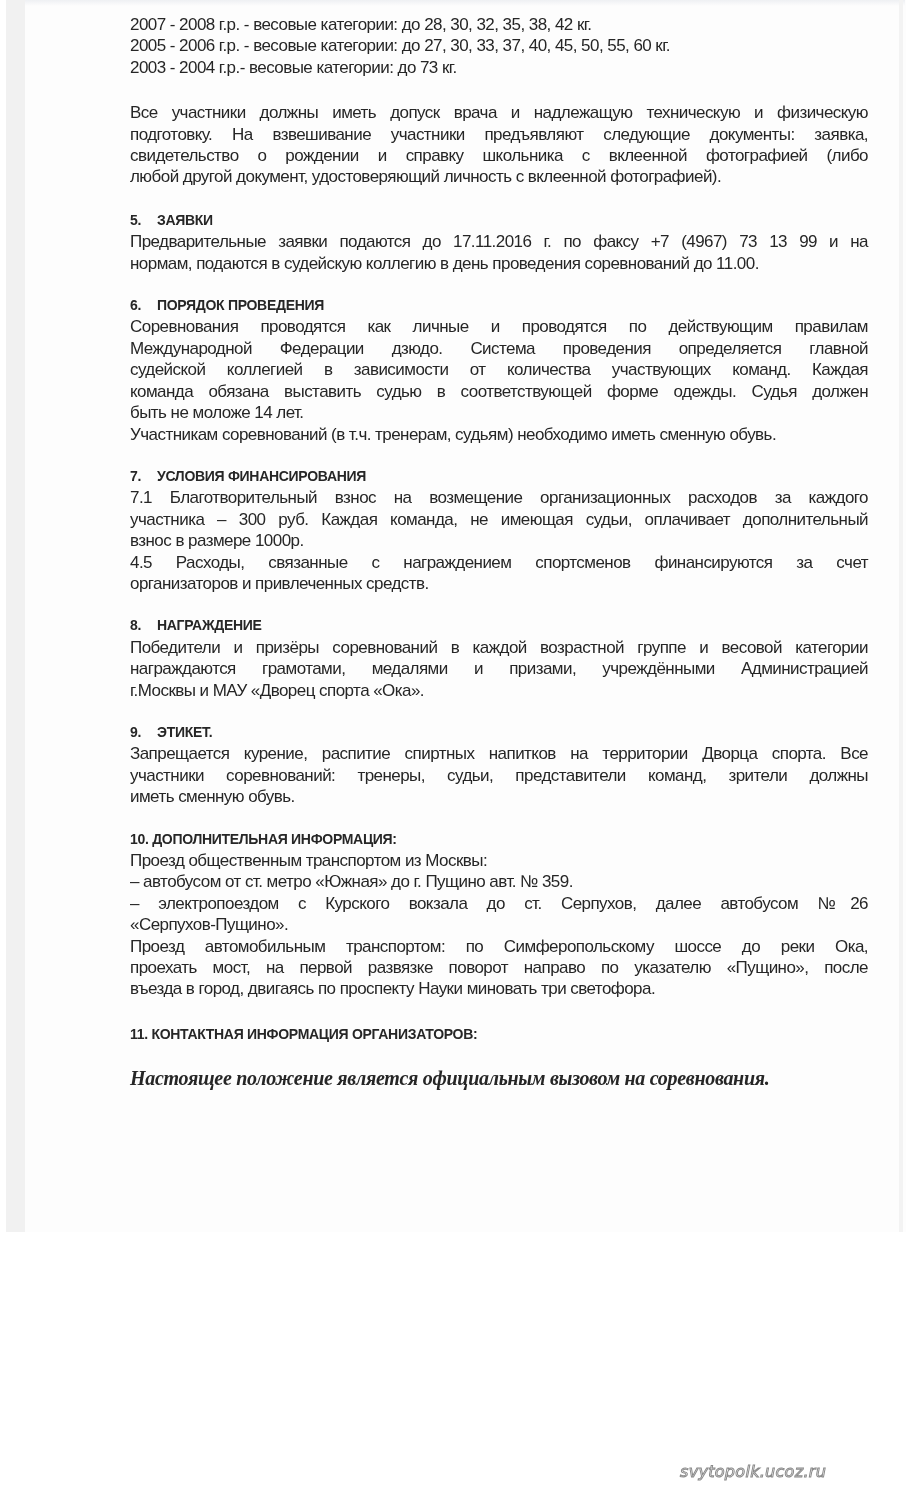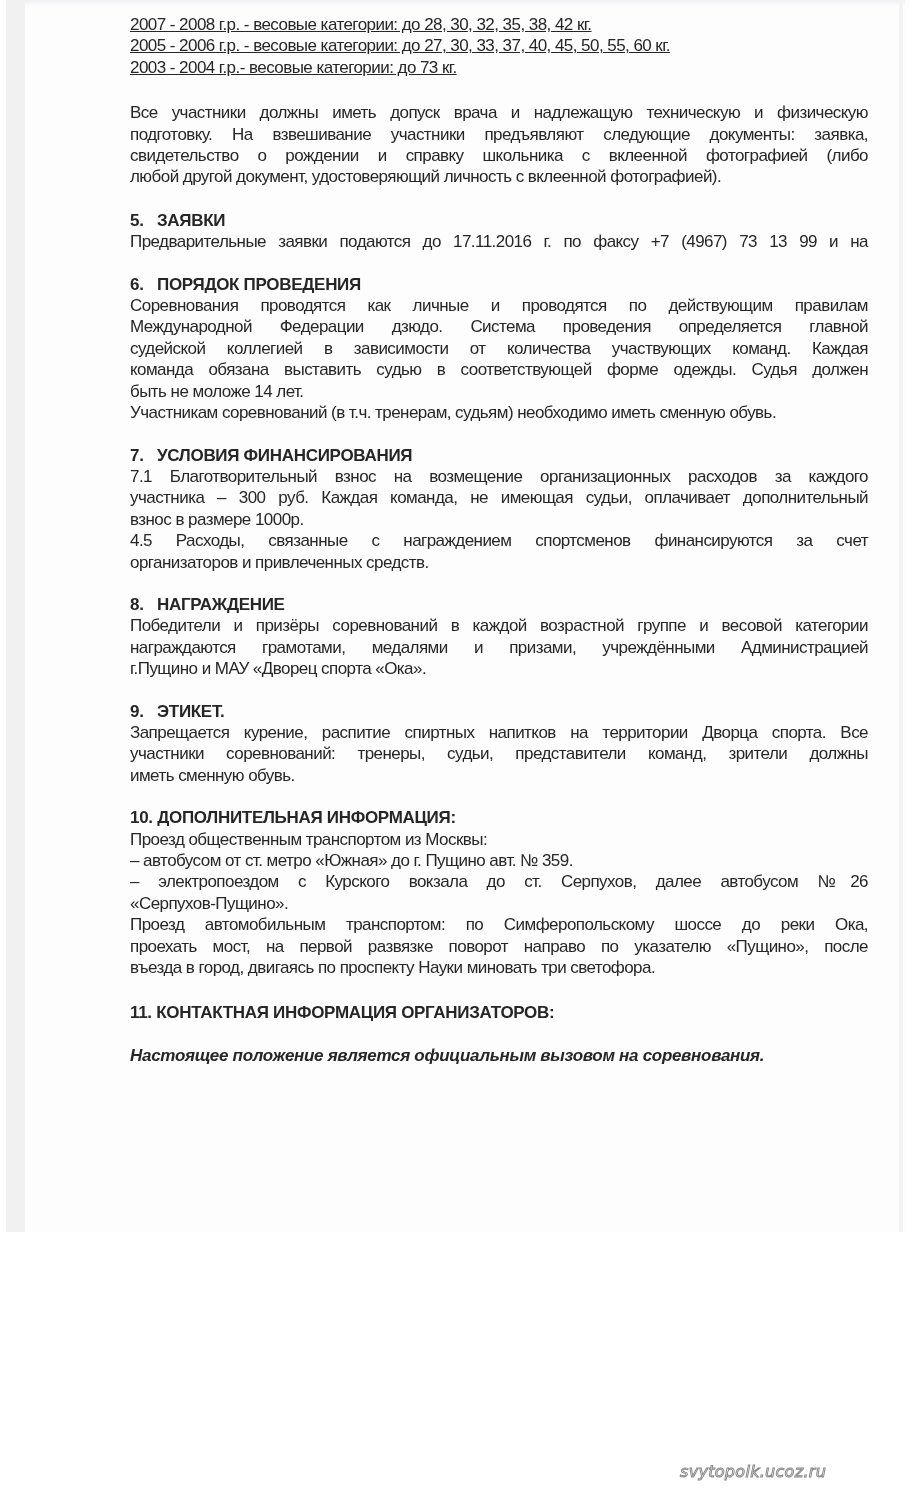--- a/index.html
+++ b/index.html
@@ -7,59 +7,60 @@
          font-family: "Liberation Sans", sans-serif; color: #262626; }
   .scan { position: absolute; left: 6px; top: 0; width: 900px; height: 1232px;
           background: #fdfdfd; }
   .scan-edge { position: absolute; left: 6px; top: 0; width: 19px; height: 1232px;
                background: #f1f1f1; }
   .scan-top { position: absolute; left: 25px; top: 0; width: 880px; height: 6px;
               background: linear-gradient(#eef0f3, #fdfdfd); }
   .scan-right { position: absolute; left: 899px; top: 0; width: 4px; height: 1232px; background: #f3f3f3; }
   .content { position: absolute; left: 130px; top: 14px; width: 738px; }
   .block { margin-bottom: 21px; }
-  .heading { font-size: 17px; font-weight: bold; line-height: 21.4px; letter-spacing: -0.3px; }
+  .heading { font-size: 14px; font-weight: bold; line-height: 21.4px; letter-spacing: -0.3px; }
   .heading .num { display: inline-block; width: 27px; }
   .p { font-size: 17px; line-height: 21.4px; letter-spacing: -0.55px; word-spacing: 0px; }
   .p .row { display: block; }
   .row.j { text-align: justify; text-align-last: justify; }
-  .closing { font-size: 17px; font-weight: bold; font-style: italic; letter-spacing: -0.3px; }
+  .closing { font-size: 20px; font-weight: bold; font-style: italic; letter-spacing: -0.3px; font-family: Liberation Serif, serif; }
   .watermark { position: absolute; left: 680px; top: 1462px; font-size: 16px; font-style: italic;
                color: #ffffff; -webkit-text-stroke: 1px #8a8a8a; letter-spacing: 0.3px;
                font-family: "DejaVu Sans", sans-serif; }
 </style>
 </head>
 <body>
 
 <div class="scan"></div>
 <div class="scan-edge"></div>
 <div class="scan-top"></div>
 <div class="scan-right"></div>
 
 <div class="content">
 
-  <div class="p block" style="margin-bottom:24px;text-decoration:underline;">
+  <div class="p block" style="margin-bottom:24px;">
     <span class="row">2007 - 2008 г.р. - весовые категории: до 28, 30, 32, 35, 38, 42 кг.</span>
     <span class="row">2005 - 2006 г.р. - весовые категории: до 27, 30, 33, 37, 40, 45, 50, 55, 60 кг.</span>
     <span class="row">2003 - 2004 г.р.- весовые категории:  до 73 кг.</span>
   </div>
 
   <div class="p block" style="margin-bottom:22px;">
     <span class="row j">Все участники должны иметь допуск врача и надлежащую техническую и физическую</span>
     <span class="row j">подготовку. На взвешивание участники предъявляют следующие документы: заявка,</span>
     <span class="row j">свидетельство о рождении и справку школьника с вклеенной фотографией (либо</span>
     <span class="row">любой другой документ, удостоверяющий личность с вклеенной фотографией).</span>
   </div>
 
   <div class="block">
     <div class="heading">
       <span class="num">5.</span><span>ЗАЯВКИ</span>
     </div>
     <div class="p">
       <span class="row j">Предварительные заявки подаются до 17.11.2016 г. по факсу +7 (4967) 73 13 99 и на</span>
+      <span class="row">нормам, подаются в судейскую коллегию в день проведения соревнований до 11.00.</span>
     </div>
   </div>
 
   <div class="block">
     <div class="heading">
       <span class="num">6.</span><span>ПОРЯДОК ПРОВЕДЕНИЯ</span>
     </div>
     <div class="p">
       <span class="row j">Соревнования проводятся как личные и проводятся по действующим правилам</span>
       <span class="row j">Международной Федерации дзюдо. Система проведения определяется главной</span>
@@ -83,21 +84,21 @@
     </div>
   </div>
 
   <div class="block">
     <div class="heading">
       <span class="num">8.</span><span>НАГРАЖДЕНИЕ</span>
     </div>
     <div class="p">
       <span class="row j">Победители и призёры соревнований в каждой возрастной группе и весовой категории</span>
       <span class="row j">награждаются грамотами, медалями и призами, учреждёнными Администрацией</span>
-      <span class="row">г.Пущино и МАУ «Дворец спорта «Ока».</span>
+      <span class="row">г.Москвы и МАУ «Дворец спорта «Ока».</span>
     </div>
   </div>
 
   <div class="block">
     <div class="heading">
       <span class="num">9.</span><span>ЭТИКЕТ.</span>
     </div>
     <div class="p">
       <span class="row j">Запрещается курение, распитие спиртных напитков на территории  Дворца спорта. Все</span>
       <span class="row j">участники соревнований: тренеры, судьи, представители команд, зрители должны</span>

